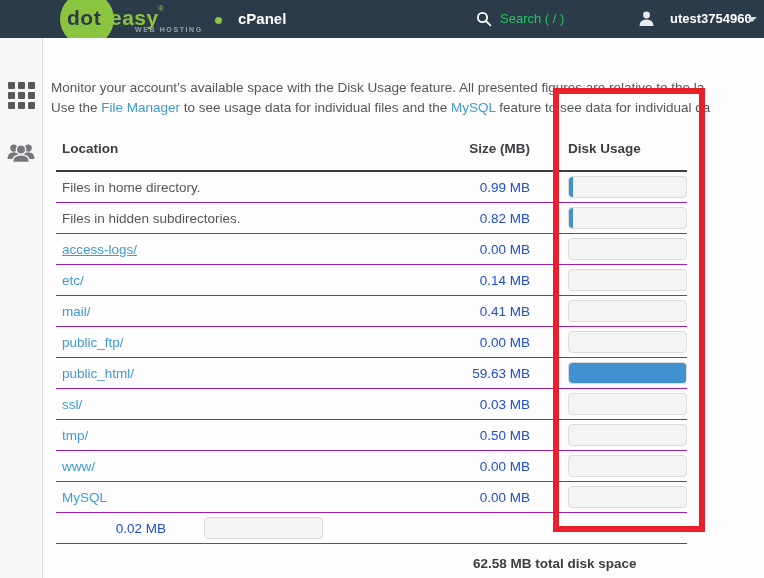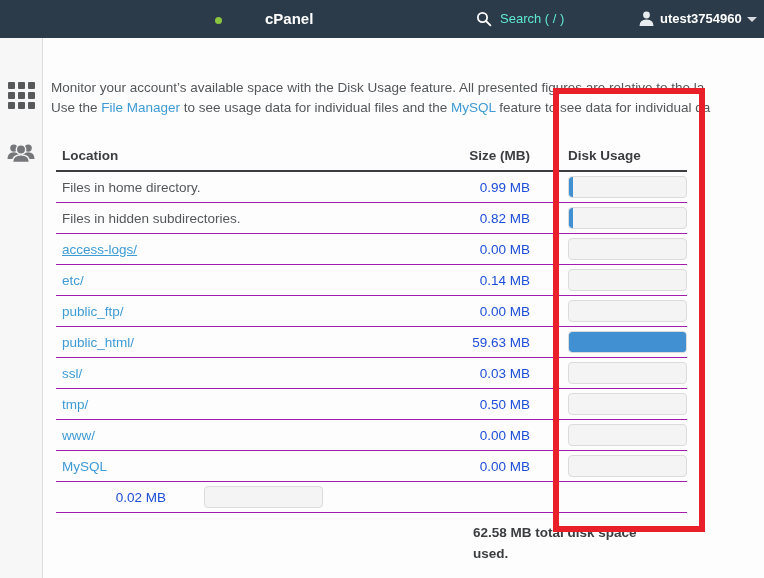--- a/index.html
+++ b/index.html
@@ -30,28 +30,28 @@
   .logo-reg { position:absolute; left:158px; top:4px; font-size:8px; color:#8bc53f; }
   .logo-tagline {
     position:absolute; left:135px; top:26px; font-size:7px; color:#9aa1a7;
     letter-spacing:1.6px; font-weight:bold;
   }
   .nav-sep-dot {
     position:absolute; left:215px; top:17px; width:7px; height:7px;
     border-radius:50%; background:#8bc53f;
   }
   .nav-product {
-    position:absolute; left:238px; top:10px; font-size:15px; font-weight:bold; color:#ffffff;margin-left:27px;
+    position:absolute; left:238px; top:10px; font-size:15px; font-weight:bold; color:#ffffff;
   }
   .nav-search { position:absolute; left:474px; top:0; height:38px; cursor:text; }
   .nav-search svg { position:absolute; left:2px; top:11px; }
-  .nav-search-text { position:absolute; left:26px; top:11px; font-size:13px; color:#5eead4; white-space:nowrap; }
+  .nav-search-text { position:absolute; left:26px; top:11px; font-size:13px; color:#22c55e; white-space:nowrap; }
   .nav-user { position:absolute; left:638px; top:0; height:38px; width:126px; cursor:pointer; }
   .nav-user svg { position:absolute; left:0; top:10px; }
-  .nav-username { position:absolute; left:22px; top:11px; font-size:13px; font-weight:600; color:#ffffff; white-space:nowrap; }
+  .nav-username { position:absolute; left:32px; top:11px; font-size:13px; font-weight:600; color:#ffffff; white-space:nowrap; }
   .nav-caret {
     position:absolute; left:109px; top:17px; width:0; height:0;
     border-left:5px solid transparent; border-right:5px solid transparent;
     border-top:5px solid #d5dade;
   }
 
   
   .sidebar {
     position:absolute; left:0; top:38px; width:43px; height:540px;
     background:#f7f7f7; border-right:1px solid #dcdcdc; z-index:20;
@@ -61,21 +61,21 @@
   .side-icon.people { top:102px; left:6px; width:30px; }
 
   
   .content { position:absolute; left:43px; top:38px; width:721px; height:540px; background:#fdfdfd;margin-top:44px; }
   .intro { position:absolute; left:8px; top:-4px; z-index:1; }
   .intro-line { white-space:nowrap; font-size:13.5px; line-height:20px; color:#54575a; }
   .lnk { color:#3e9bd5; cursor:pointer; }
   .lnk.u { text-decoration:underline; }
 
   .dutable { position:absolute; left:13px; top:59px; width:631px; }
-  .t-head { display:flex; align-items:center; height:31px; border-bottom:2px solid #3b3d40; }
+  .t-head { display:flex; align-items:flex-start; height:31px; border-bottom:2px solid #3b3d40; }
   .t-row  { display:flex; align-items:center; height:31px; border-bottom:1px solid #a21caf; }
   .c-loc  { width:364px; padding-left:6px; font-size:13.5px; white-space:nowrap; overflow:hidden; }
   .c-size { width:110px; text-align:right; font-size:13.5px; color:#1d4ed8; }
   .c-bar  { width:119px; margin-left:38px; }
   .t-head .c-loc, .t-head .c-size, .t-head .c-bar {
     font-weight:bold; color:#3b3d40; font-size:13.5px;
   }
   .bar-track {
     width:119px; height:22px; background:#f4f4f4;
     border:1px solid #dbdbdb; border-radius:4px; overflow:hidden;
@@ -89,20 +89,27 @@
   
   .red-box {
     position:absolute; left:553px; top:88px; width:152px; height:444px;
     border:6px solid #e9202a; z-index:30; pointer-events:none;
   }
 </style>
 </head>
 <body>
 
 <div class="navbar">
+  <div class="logo-link">
+    <div class="logo-circle"></div>
+    <span class="logo-dot">dot</span>
+    <span class="logo-easy">easy</span>
+    <span class="logo-reg">®</span>
+    <span class="logo-tagline">WEB HOSTING</span>
+  </div>
   <div class="nav-sep-dot"></div>
   <div class="nav-product">cPanel</div>
 
   <div class="nav-search">
     <svg width="16" height="16" viewBox="0 0 16 16">
       <circle cx="6.5" cy="6.5" r="4.6" fill="none" stroke="#ffffff" stroke-width="1.8"></circle>
       <line x1="10" y1="10" x2="14.4" y2="14.4" stroke="#ffffff" stroke-width="1.8" stroke-linecap="round"></line>
     </svg>
     <span class="nav-search-text">Search ( / )</span>
   </div>
@@ -191,20 +198,29 @@
     <div class="t-row">
       <div class="c-loc lnk">etc/</div>
       <div class="c-size">0.14 MB</div>
       <div class="c-bar">
           <div class="bar-track">
             <div class="bar-fill" style="width: 0%;"></div>
           </div>
         </div>
     </div>
     <div class="t-row">
+      <div class="c-loc lnk">mail/</div>
+      <div class="c-size">0.41 MB</div>
+      <div class="c-bar">
+          <div class="bar-track">
+            <div class="bar-fill" style="width: 0%;"></div>
+          </div>
+        </div>
+    </div>
+    <div class="t-row">
       <div class="c-loc lnk">public_ftp/</div>
       <div class="c-size">0.00 MB</div>
       <div class="c-bar">
           <div class="bar-track">
             <div class="bar-fill" style="width: 0%;"></div>
           </div>
         </div>
     </div>
     <div class="t-row">
       <div class="c-loc lnk">public_html/</div>

